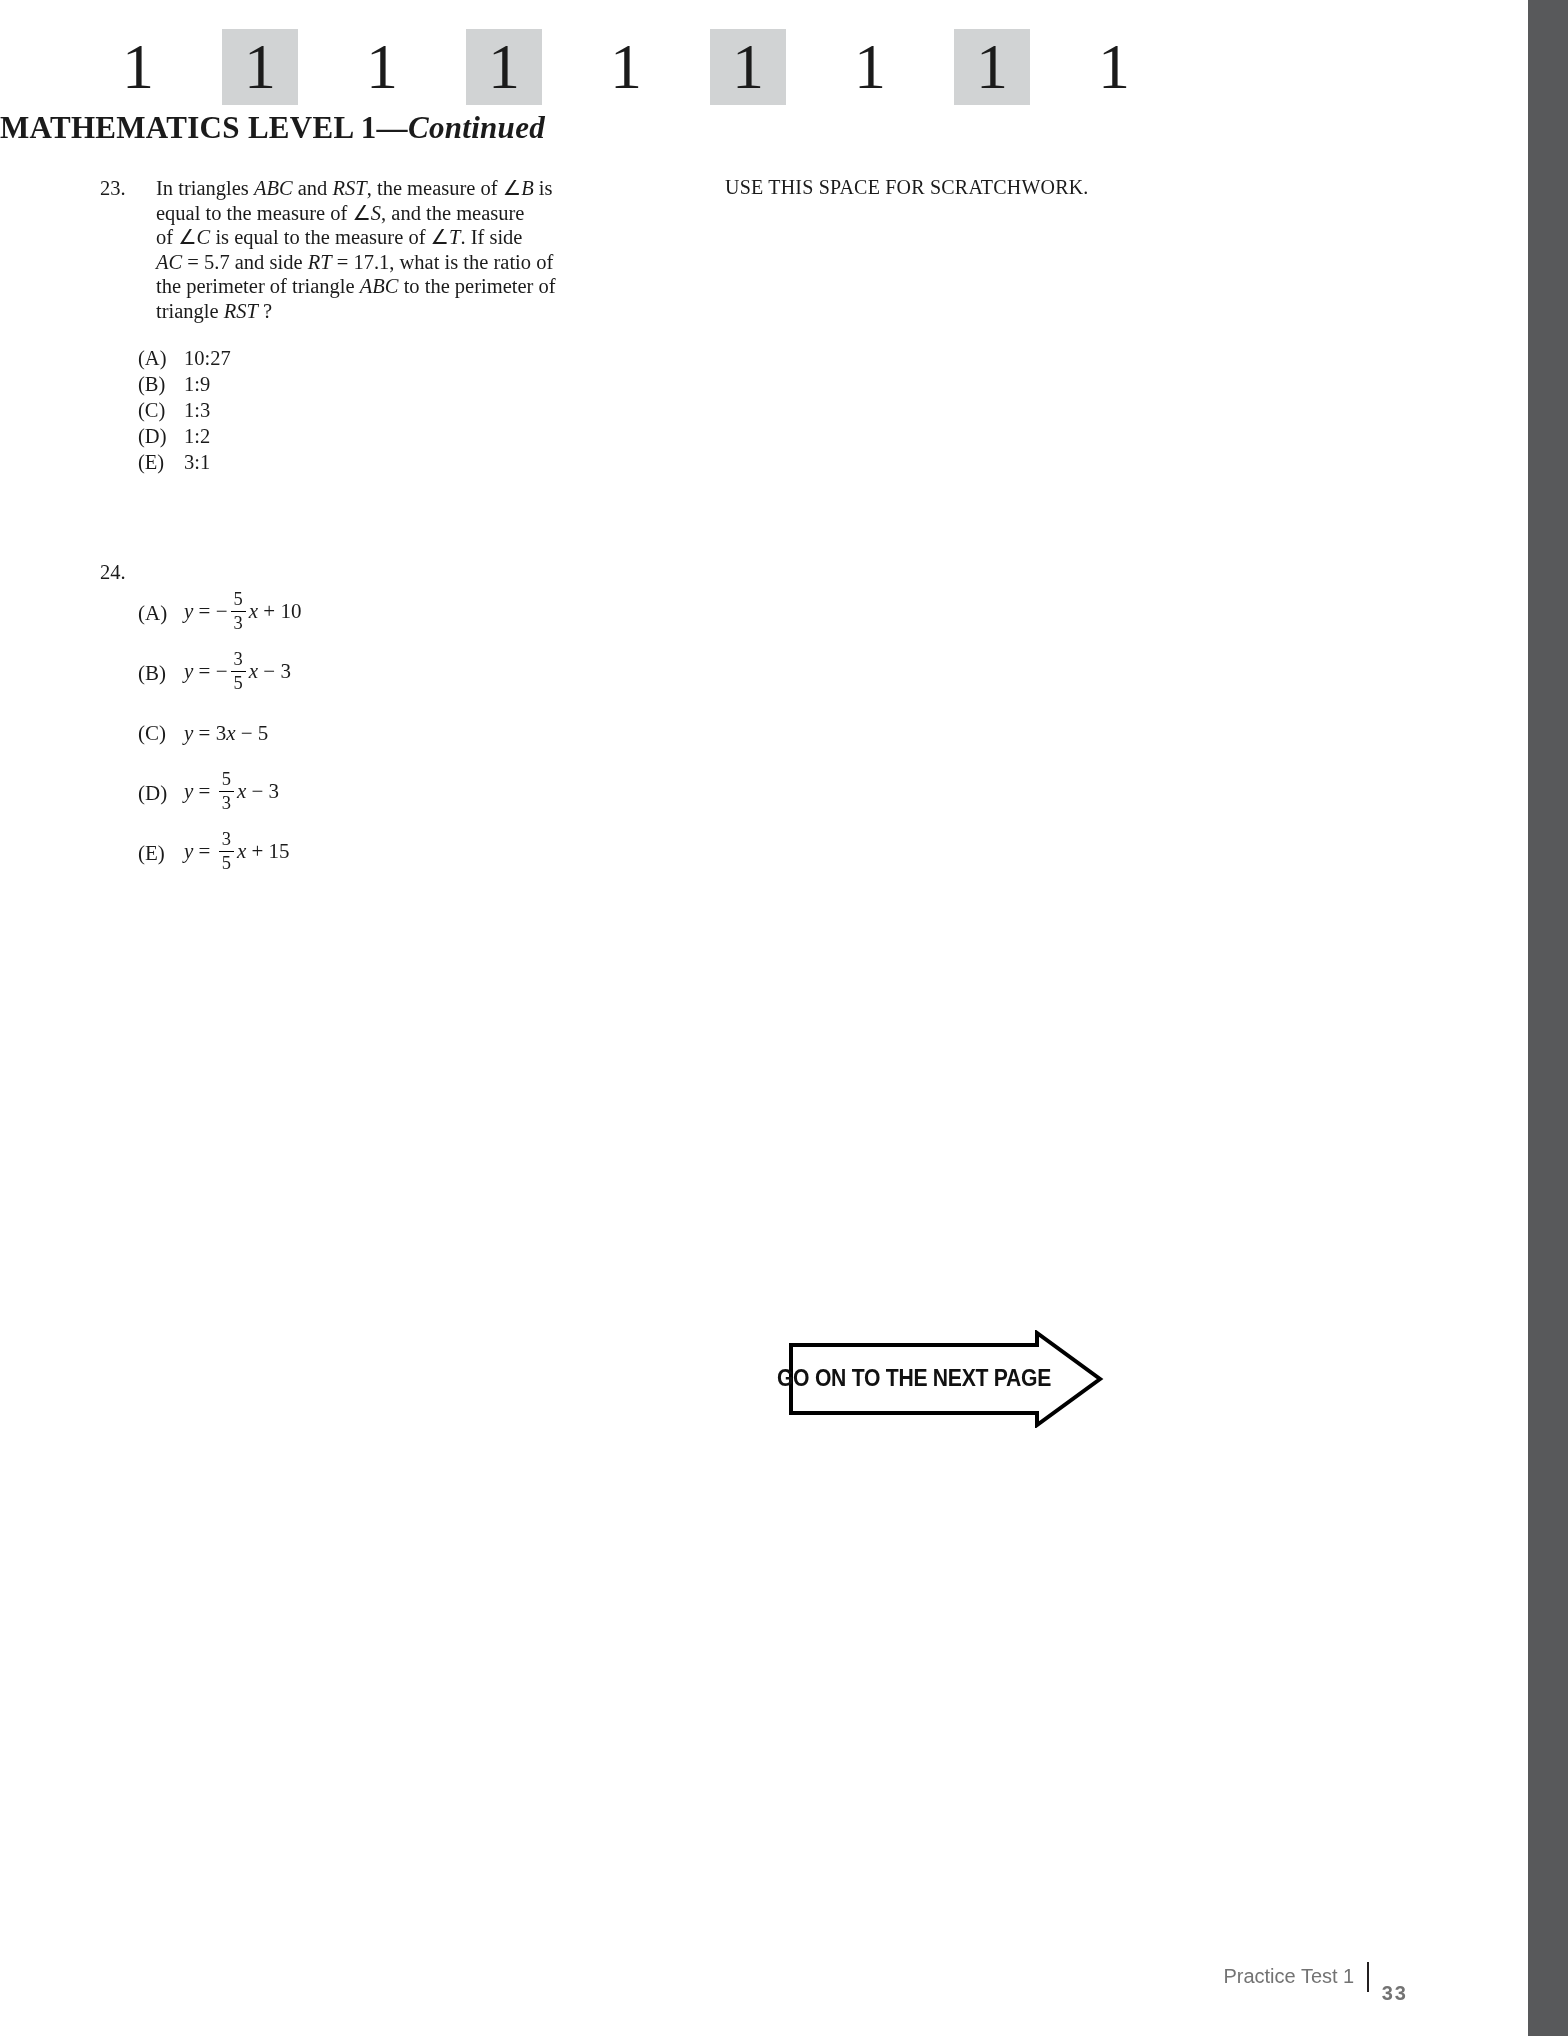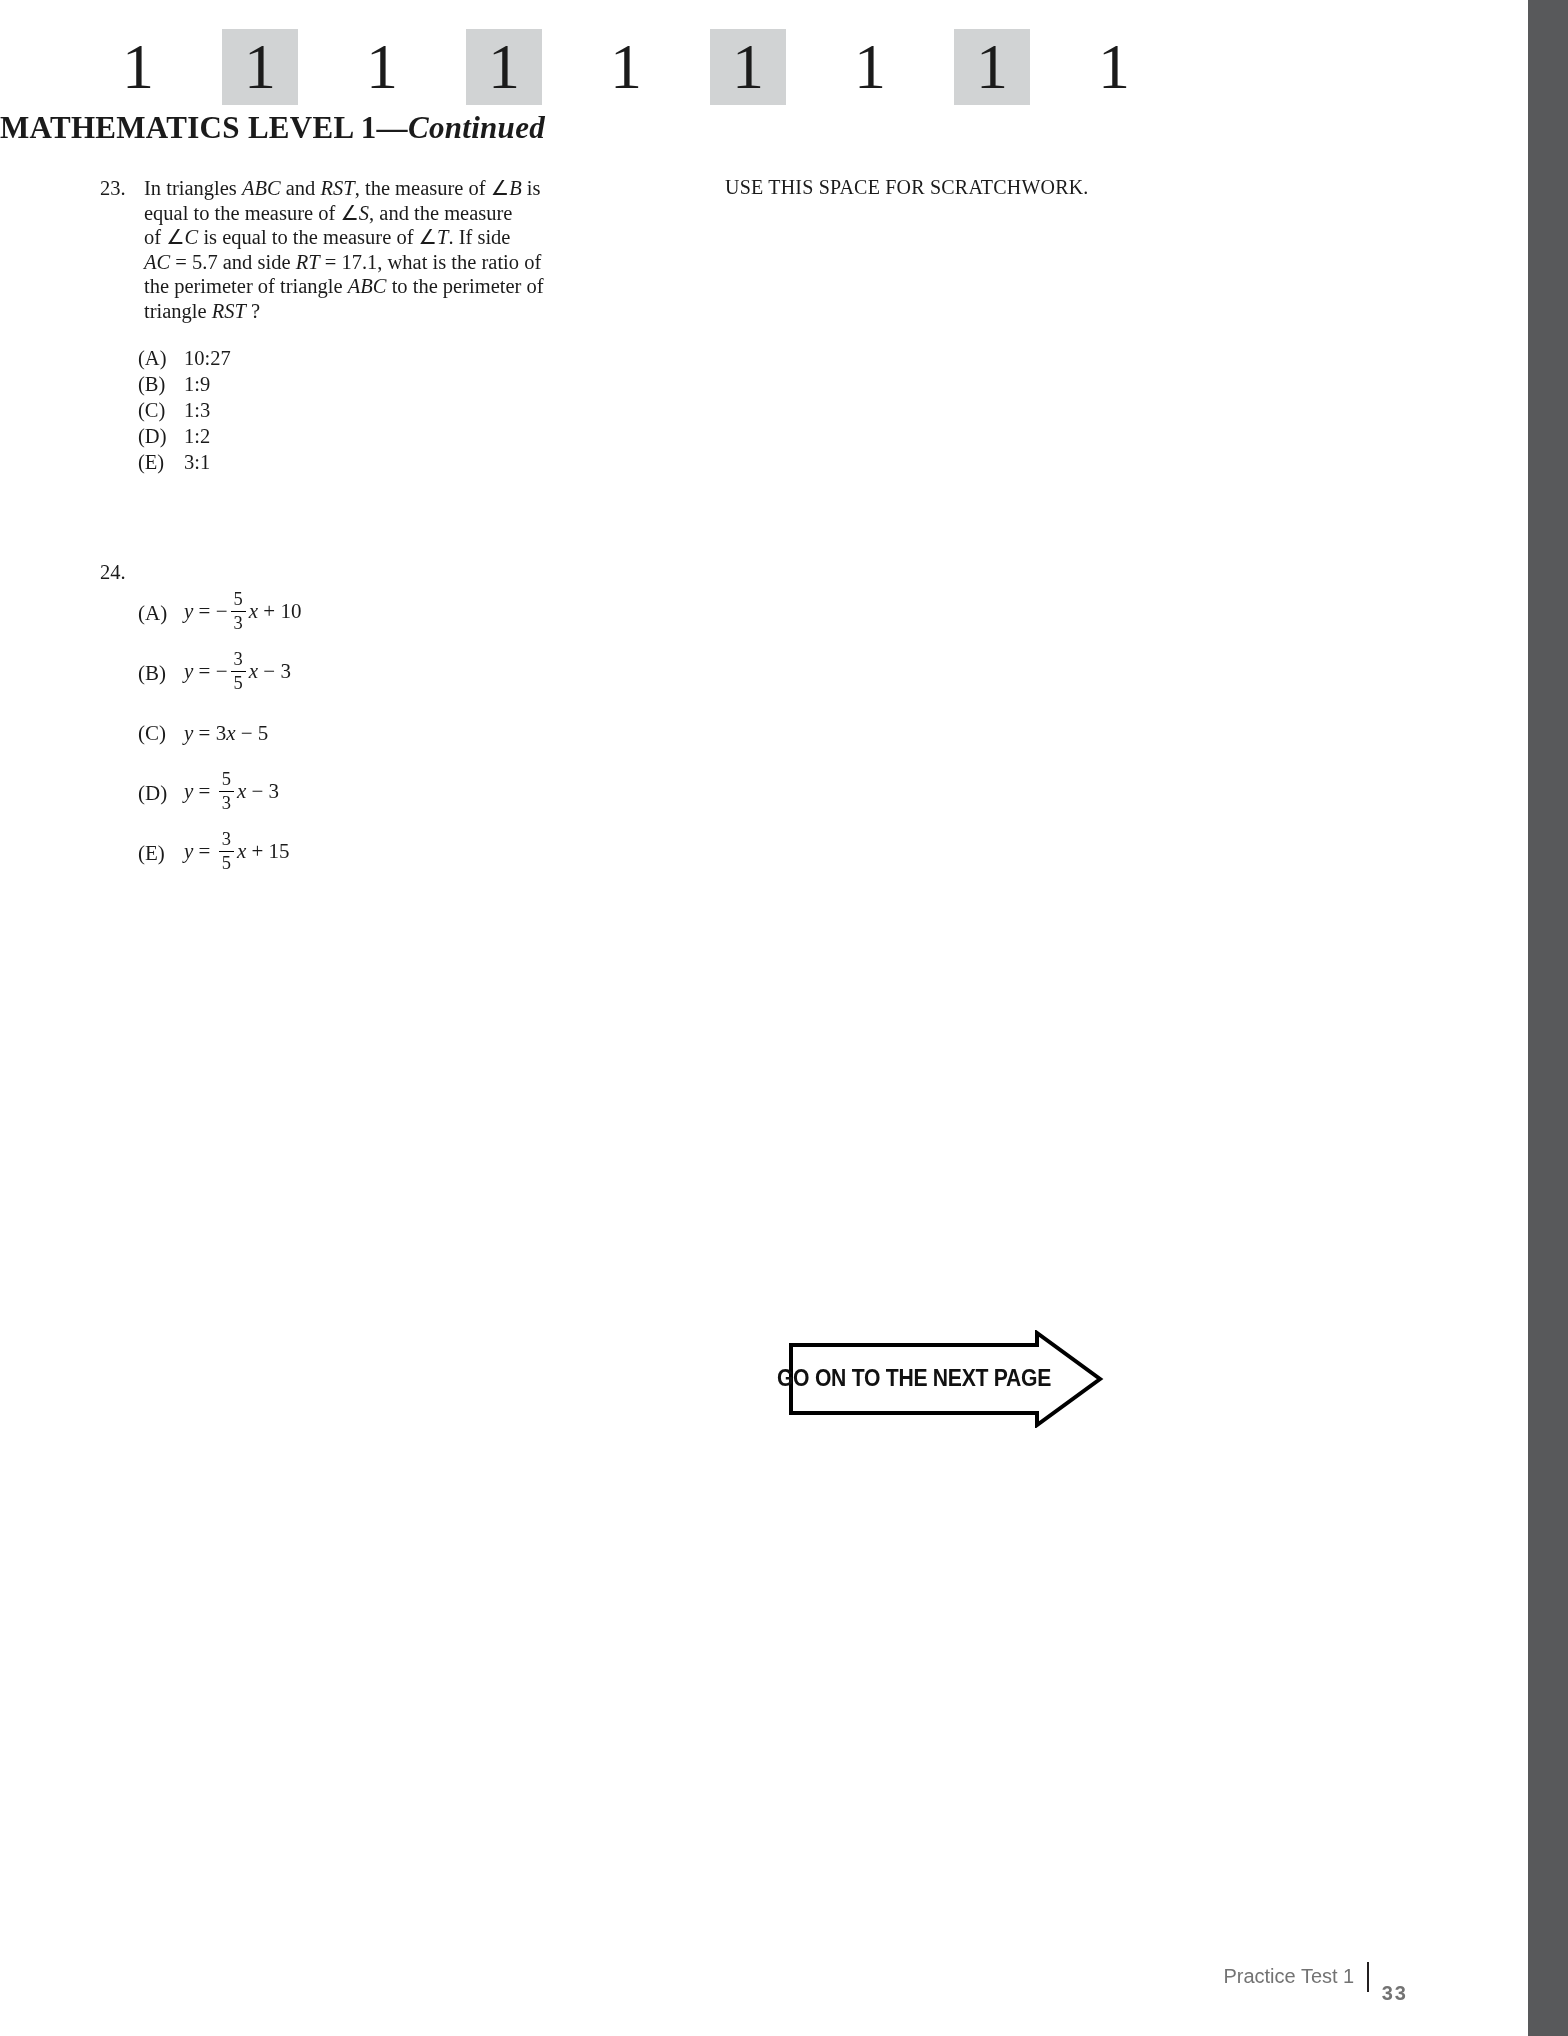--- a/index.html
+++ b/index.html
@@ -13,21 +13,21 @@
   .one{width:76px;height:76px;display:flex;align-items:center;justify-content:center;
     font-size:64px;line-height:1;}
   .page-title{position:absolute;left:0;top:110px;width:1244px;text-align:left;
     font-size:31px;font-weight:bold;letter-spacing:.3px;}
   .it{font-style:italic;}
   .scratch{position:absolute;left:708px;top:176px;font-size:20px;letter-spacing:.2px;margin-left:17px;}
   .question{position:absolute;width:520px;}
   .q23{left:100px;top:176px;}
   .q24{left:100px;top:560px;}
   .qnum{position:absolute;left:0;top:0;font-size:20.5px;line-height:24.5px;}
-  .qbody{margin-left:44px;font-size:20.5px;line-height:24.5px;}
+  .qbody{margin-left:56px;font-size:20.5px;line-height:24.5px;}
   .choices23{margin-left:38px;margin-top:22px;}
   .choice23{display:flex;font-size:20.5px;line-height:26px;}
   .choices24{margin-left:38px;margin-top:26px;}
   .choice24{display:flex;align-items:center;min-height:54px;margin-bottom:6px;
     font-size:21px;line-height:24px;}
   .clabel{width:46px;flex:none;}
   .frac{display:inline-flex;flex-direction:column;align-items:center;vertical-align:middle;
     margin:0 3px;line-height:1.12;font-size:.88em;position:relative;top:-2px;}
   .frac .num{border-bottom:1.6px solid #000;padding:0 3px 1px;}
   .frac .den{padding-top:1px;}

